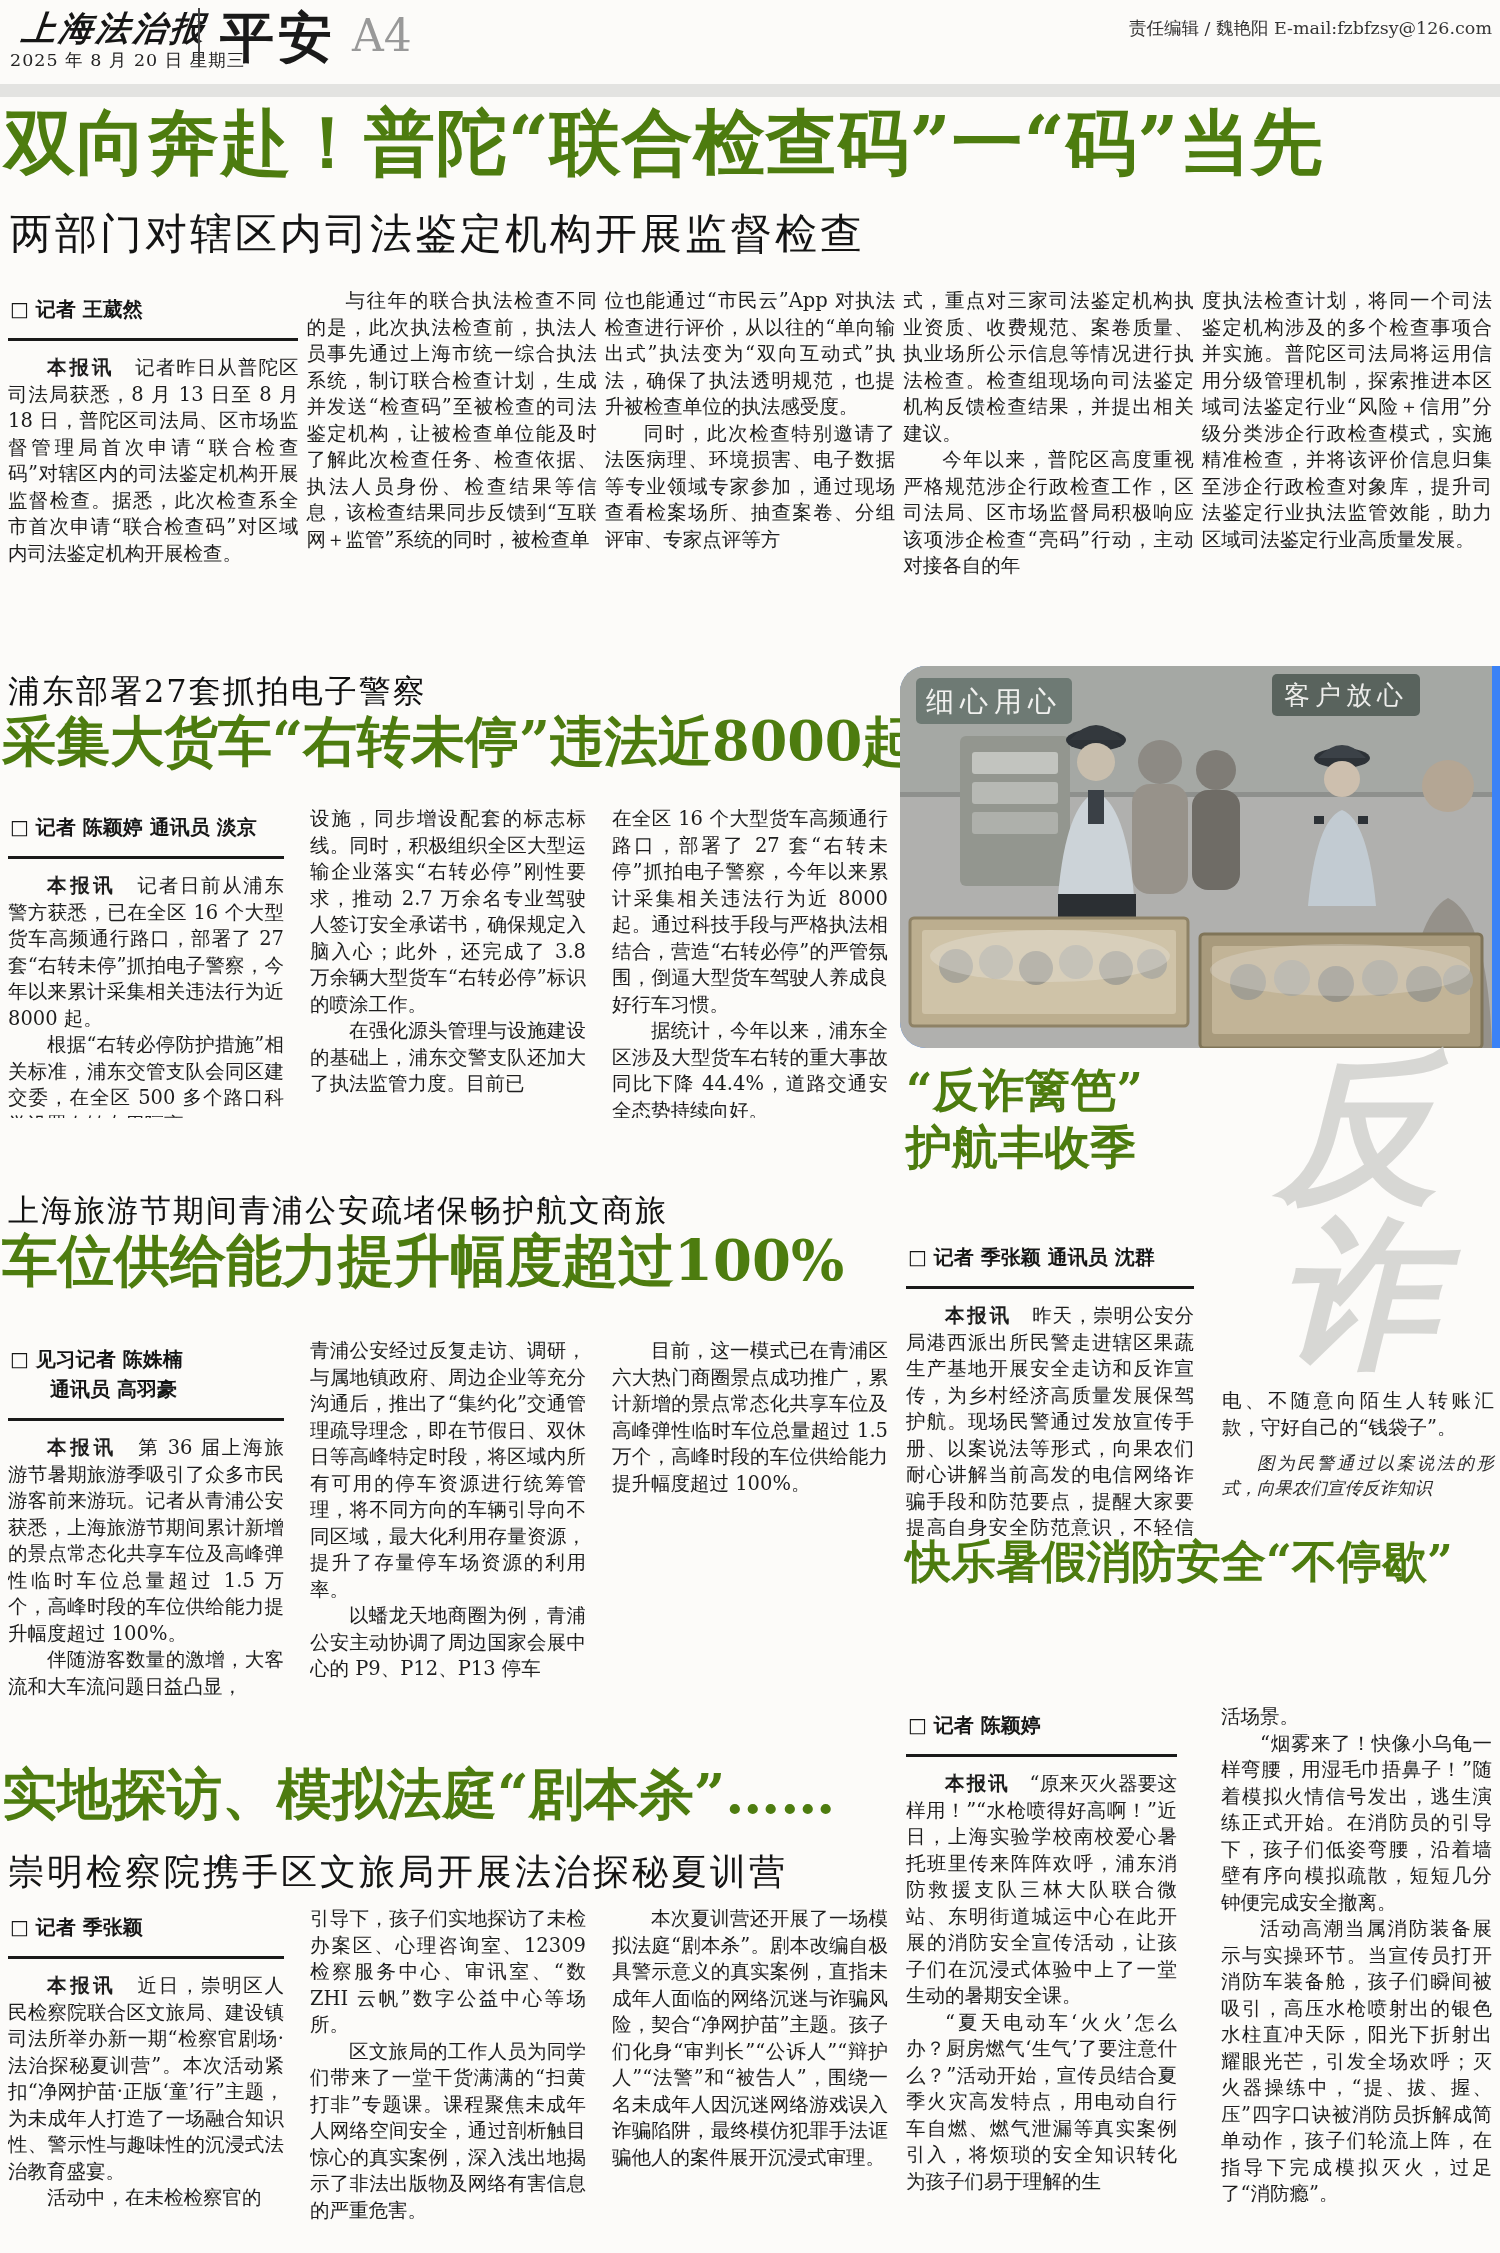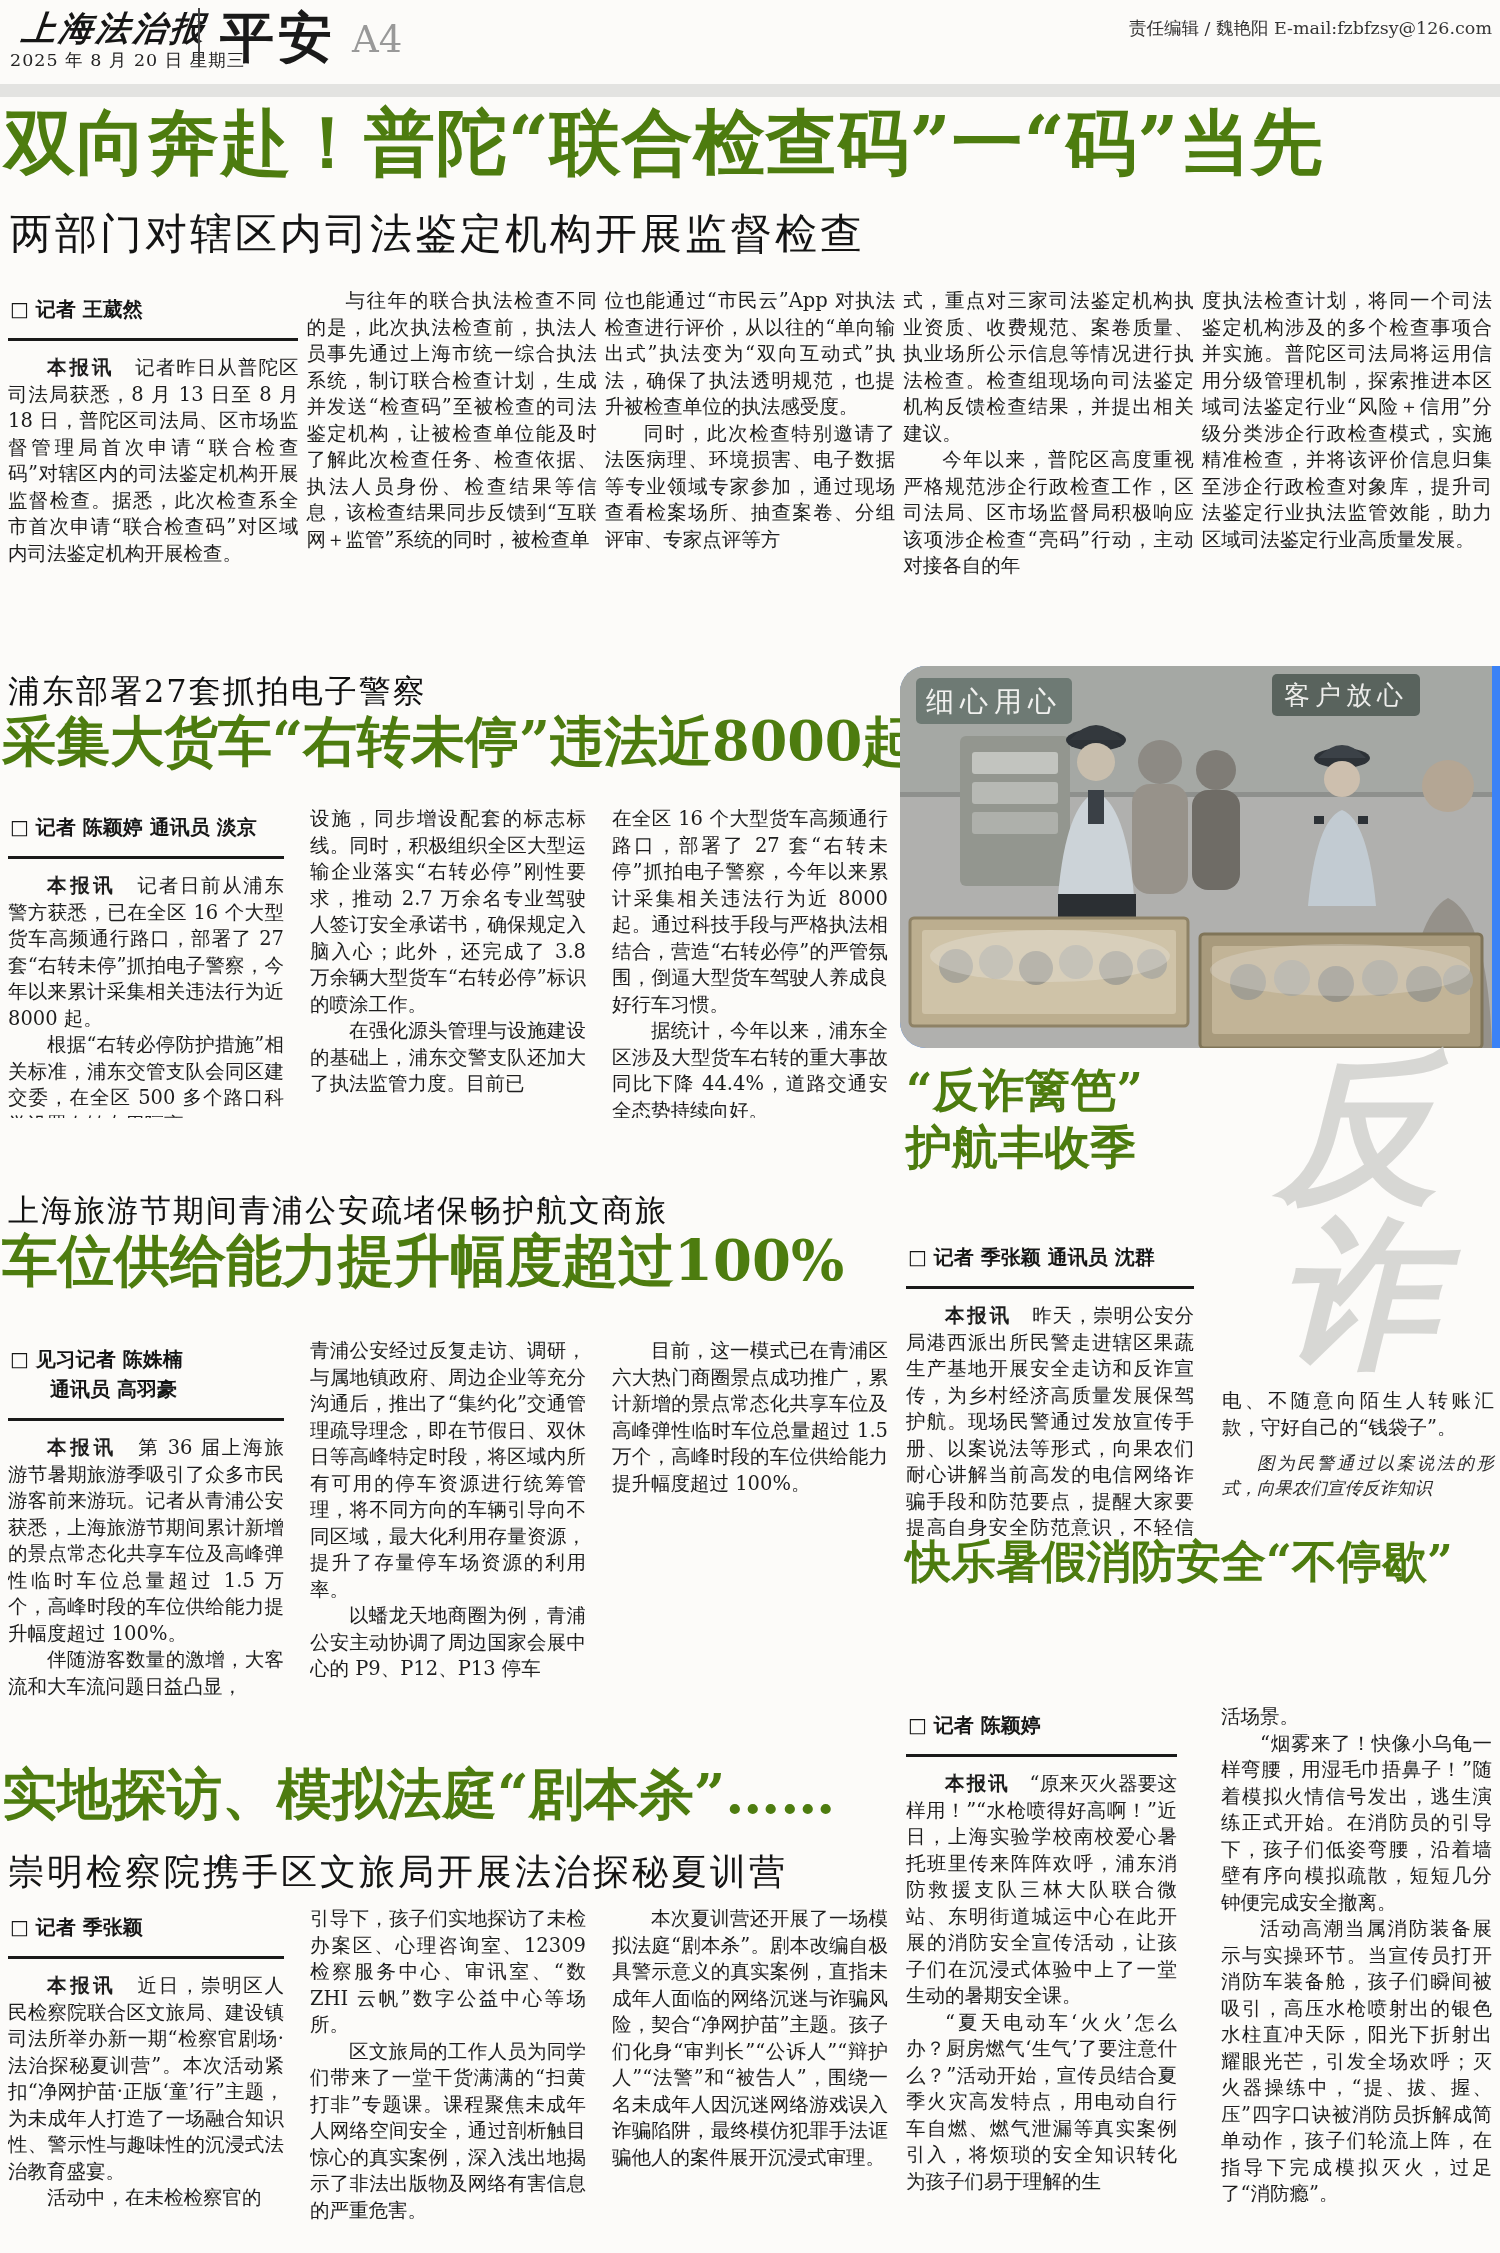--- a/index.html
+++ b/index.html
@@ -12,21 +12,21 @@
   }
   .abs { position:absolute; }
 
   
   .mh-logo { left:22px; top:6px; font-size:34px; font-weight:900; font-style:italic;
              letter-spacing:3px; color:#161616; transform:skewX(-6deg); }
   .mh-date { left:10px; top:48px; font-size:17.5px; color:#222; letter-spacing:1px; }
   .mh-div  { left:198px; top:8px; width:2px; height:58px; background:#444; }
   .mh-section { left:220px; top:2px; font-size:54px; font-weight:900; letter-spacing:4px;
                 font-family:"DejaVu Sans","Liberation Sans",sans-serif; color:#1a1a1a; }
-  .mh-page { left:352px; top:10px; font-size:37px; color:#999; font-weight:400;margin-top:8px; }
+  .mh-page { left:352px; top:10px; font-size:44px; color:#999; font-weight:400; }
   .mh-editor { right:8px; top:16px; font-size:17.5px; color:#333; }
 
   .gray-band { left:0; top:84px; width:1500px; height:13px; background:#e3e3e1; }
 
   
   .hl { font-weight:900; color:#4d7c0f; white-space:nowrap; }
   .kicker { font-weight:400; color:#111; letter-spacing:2px; white-space:nowrap; }
   .subtl  { font-weight:400; color:#141414; letter-spacing:3px; white-space:nowrap; }
 
   #a1-headline { left:4px; top:96px; width:1492px; font-size:71px; letter-spacing:1px; }

